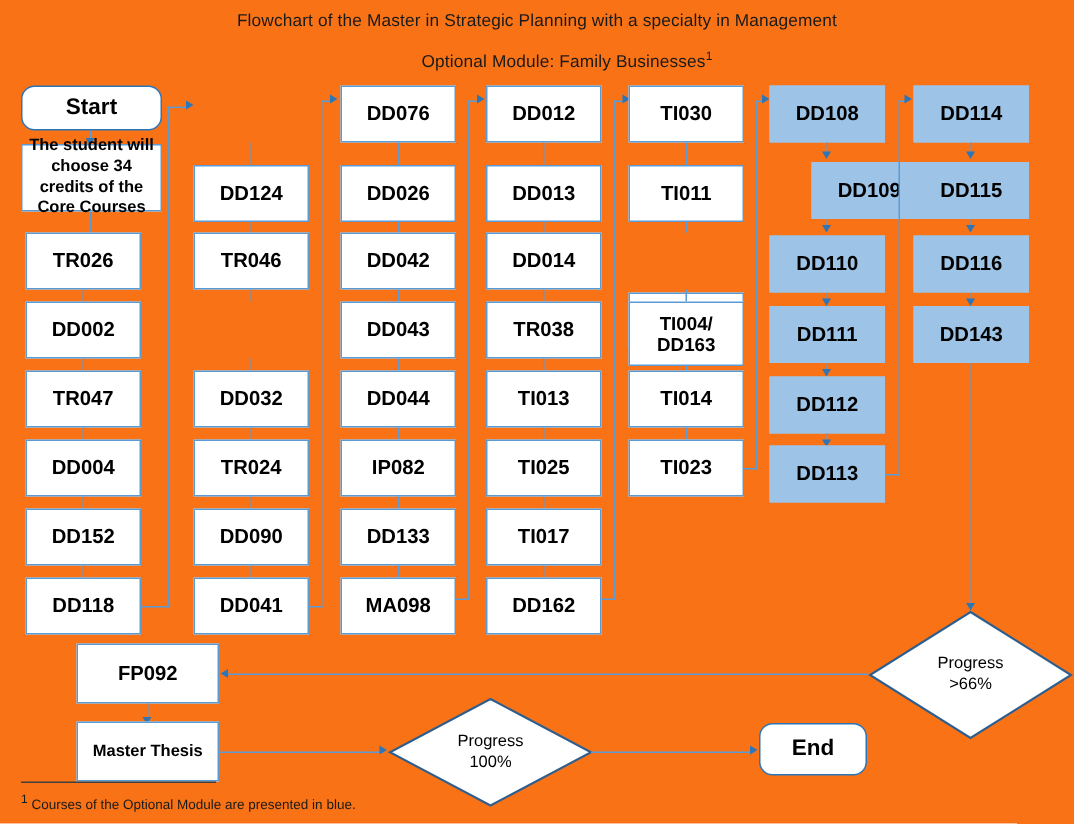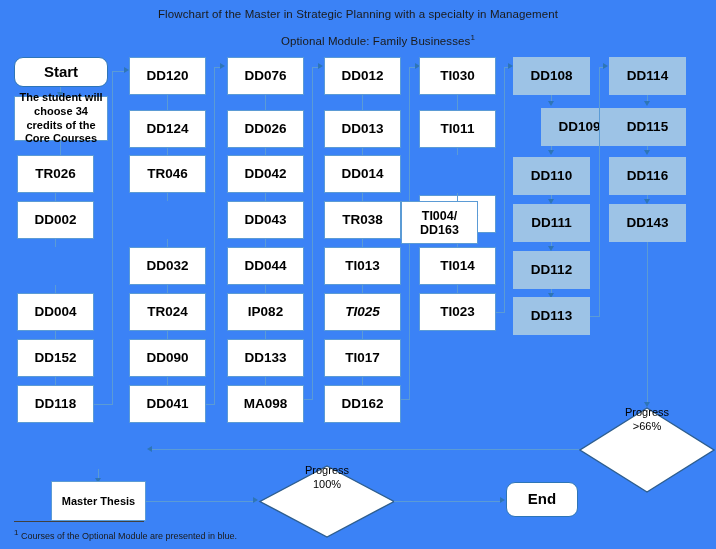--- a/index.html
+++ b/index.html
@@ -9,21 +9,21 @@
   }
   body {
     font-family: "Liberation Sans", sans-serif;
     color: #000000;
   }
   #canvas {
     position: relative;
     width: 716px;
     height: 549px;
     overflow: hidden;
-    background: #3b82f6;
+    background: #f97316;
   }
   .title {
     position: absolute;
     width: 100%;
     text-align: center;
     font-size: 11.5px;
     color: #1a1a1a;
     letter-spacing: 0.1px;
   }
   #title-main { top: 8px; }
@@ -73,21 +73,21 @@
     position: absolute;
   }
   .diamond-wrap svg { display: block; }
   .diamond-label {
     position: absolute;
     left: 0; top: 0;
     width: 100%; height: 100%;
     display: flex;
     flex-direction: column;
     align-items: center;
-    justify-content: flex-start;
+    justify-content: center;
     font-size: 11px;
     line-height: 1.25;
     color: #000;
     text-align: center;
     pointer-events: none;
   }
 
   
   .conn {
     position: absolute;
@@ -145,33 +145,33 @@
   <div class="conn v" style="left:60px; top:87px; height:9px;"></div>
   <div class="arrow down" style="left:57px; top:92px;"></div>
 
   <div class="node note" style="left:14px; top:96px; width:94px; height:45px;">The student will choose 34 credits of the Core Courses</div>
   <div class="conn v" style="left:60px; top:141px; height:14px;"></div>
 
   <div class="node" style="left:17px; top:155px; width:77px; height:38px;">TR026</div>
   <div class="conn v" style="left:55px; top:193px; height:8px;"></div>
   <div class="node" style="left:17px; top:201px; width:77px; height:38px;">DD002</div>
   <div class="conn v" style="left:55px; top:239px; height:8px;"></div>
+  <div class="node" style="left:17px; top:247px; width:77px; height:38px;">TR047</div>
   <div class="conn v" style="left:55px; top:285px; height:8px;"></div>
   <div class="node" style="left:17px; top:293px; width:77px; height:38px;">DD004</div>
   <div class="conn v" style="left:55px; top:331px; height:8px;"></div>
   <div class="node" style="left:17px; top:339px; width:77px; height:38px;">DD152</div>
   <div class="conn v" style="left:55px; top:377px; height:8px;"></div>
   <div class="node" style="left:17px; top:385px; width:77px; height:38px;">DD118</div>
 
   <div class="conn h" style="left:94px; top:404px; width:19px;"></div>
   <div class="conn v" style="left:112px; top:71px; height:334px;"></div>
   <div class="conn h" style="left:112px; top:71px; width:14px;"></div>
   <div class="arrow right" style="left:124px; top:67px;"></div>
 
-  <div class="node" style="left:129px; top:57px; width:77px; height:38px;">DD120</div>
   <div class="conn v" style="left:167px; top:95px; height:15px;"></div>
   <div class="node" style="left:129px; top:110px; width:77px; height:38px;">DD124</div>
   <div class="conn v" style="left:167px; top:148px; height:7px;"></div>
   <div class="node" style="left:129px; top:155px; width:77px; height:38px;">TR046</div>
   <div class="conn v" style="left:167px; top:193px; height:8px;"></div>
   <div class="conn v" style="left:167px; top:239px; height:8px;"></div>
   <div class="node" style="left:129px; top:247px; width:77px; height:38px;text-align:right;">DD032</div>
   <div class="conn v" style="left:167px; top:285px; height:8px;"></div>
   <div class="node" style="left:129px; top:293px; width:77px; height:38px;">TR024</div>
   <div class="conn v" style="left:167px; top:331px; height:8px;"></div>
@@ -208,38 +208,38 @@
   <div class="node" style="left:324px; top:57px; width:77px; height:38px;">DD012</div>
   <div class="conn v" style="left:362px; top:95px; height:15px;"></div>
   <div class="node" style="left:324px; top:110px; width:77px; height:38px;">DD013</div>
   <div class="conn v" style="left:362px; top:148px; height:7px;"></div>
   <div class="node" style="left:324px; top:155px; width:77px; height:38px;">DD014</div>
   <div class="conn v" style="left:362px; top:193px; height:8px;"></div>
   <div class="node" style="left:324px; top:201px; width:77px; height:38px;">TR038</div>
   <div class="conn v" style="left:362px; top:239px; height:8px;"></div>
   <div class="node" style="left:324px; top:247px; width:77px; height:38px;">TI013</div>
   <div class="conn v" style="left:362px; top:285px; height:8px;"></div>
-  <div class="node" style="left:324px; top:293px; width:77px; height:38px;font-style:italic;">TI025</div>
+  <div class="node" style="left:324px; top:293px; width:77px; height:38px;">TI025</div>
   <div class="conn v" style="left:362px; top:331px; height:8px;"></div>
   <div class="node" style="left:324px; top:339px; width:77px; height:38px;">TI017</div>
   <div class="conn v" style="left:362px; top:377px; height:8px;"></div>
   <div class="node" style="left:324px; top:385px; width:77px; height:38px;">DD162</div>
 
   <div class="conn h" style="left:401px; top:399px; width:9px;"></div>
   <div class="conn v" style="left:409px; top:67px; height:333px;"></div>
   <div class="conn h" style="left:409px; top:67px; width:8px;"></div>
   <div class="arrow right" style="left:415px; top:63px;"></div>
 
   <div class="node" style="left:419px; top:57px; width:77px; height:38px;">TI030</div>
   <div class="conn v" style="left:457px; top:95px; height:15px;"></div>
   <div class="node" style="left:419px; top:110px; width:77px; height:38px;">TI011</div>
   <div class="conn v" style="left:457px; top:148px; height:7px;"></div>
   <div class="node" style="left:419px; top:155px; width:77px; height:38px;margin-top:40px;">DD068</div>
   <div class="conn v" style="left:457px; top:193px; height:8px;"></div>
-  <div class="node twoline" style="left:401px; top:201px; width:77px; height:43px; white-space:pre-line;">TI004/
+  <div class="node twoline" style="left:419px; top:201px; width:77px; height:43px; white-space:pre-line;">TI004/
 DD163</div>
   <div class="conn v" style="left:457px; top:244px; height:3px;"></div>
   <div class="node" style="left:419px; top:247px; width:77px; height:38px;">TI014</div>
   <div class="conn v" style="left:457px; top:285px; height:8px;"></div>
   <div class="node" style="left:419px; top:293px; width:77px; height:38px;">TI023</div>
 
   <div class="conn h" style="left:496px; top:312px; width:9px;"></div>
   <div class="conn v" style="left:504px; top:67px; height:246px;"></div>
   <div class="conn h" style="left:504px; top:67px; width:6px;"></div>
   <div class="arrow right" style="left:508px; top:63px;"></div>
@@ -286,20 +286,21 @@
     </svg>
     <div class="diamond-label">
       <span>Progress</span>
       <span>&gt;66%</span>
     </div>
   </div>
 
   <div class="conn h" style="left:152px; top:449px; width:427px;"></div>
   <div class="arrow left" style="left:147px; top:446px;"></div>
 
+  <div class="node small" style="left:51px; top:429px; width:95px; height:40px; font-size:13.5px;">FP092</div>
   <div class="conn v" style="left:98px; top:469px; height:13px;"></div>
   <div class="arrow down" style="left:95px; top:478px;"></div>
 
   <div class="node small" style="left:51px; top:481px; width:95px; height:40px;">Master Thesis</div>
 
   <div class="conn h" style="left:146px; top:501px; width:110px;"></div>
   <div class="arrow right" style="left:253px; top:497px;"></div>
 
   <div class="diamond-wrap" style="left:258px; top:464px; width:138px; height:75px;">
     <svg width="138" height="75" viewBox="0 0 138 75">

